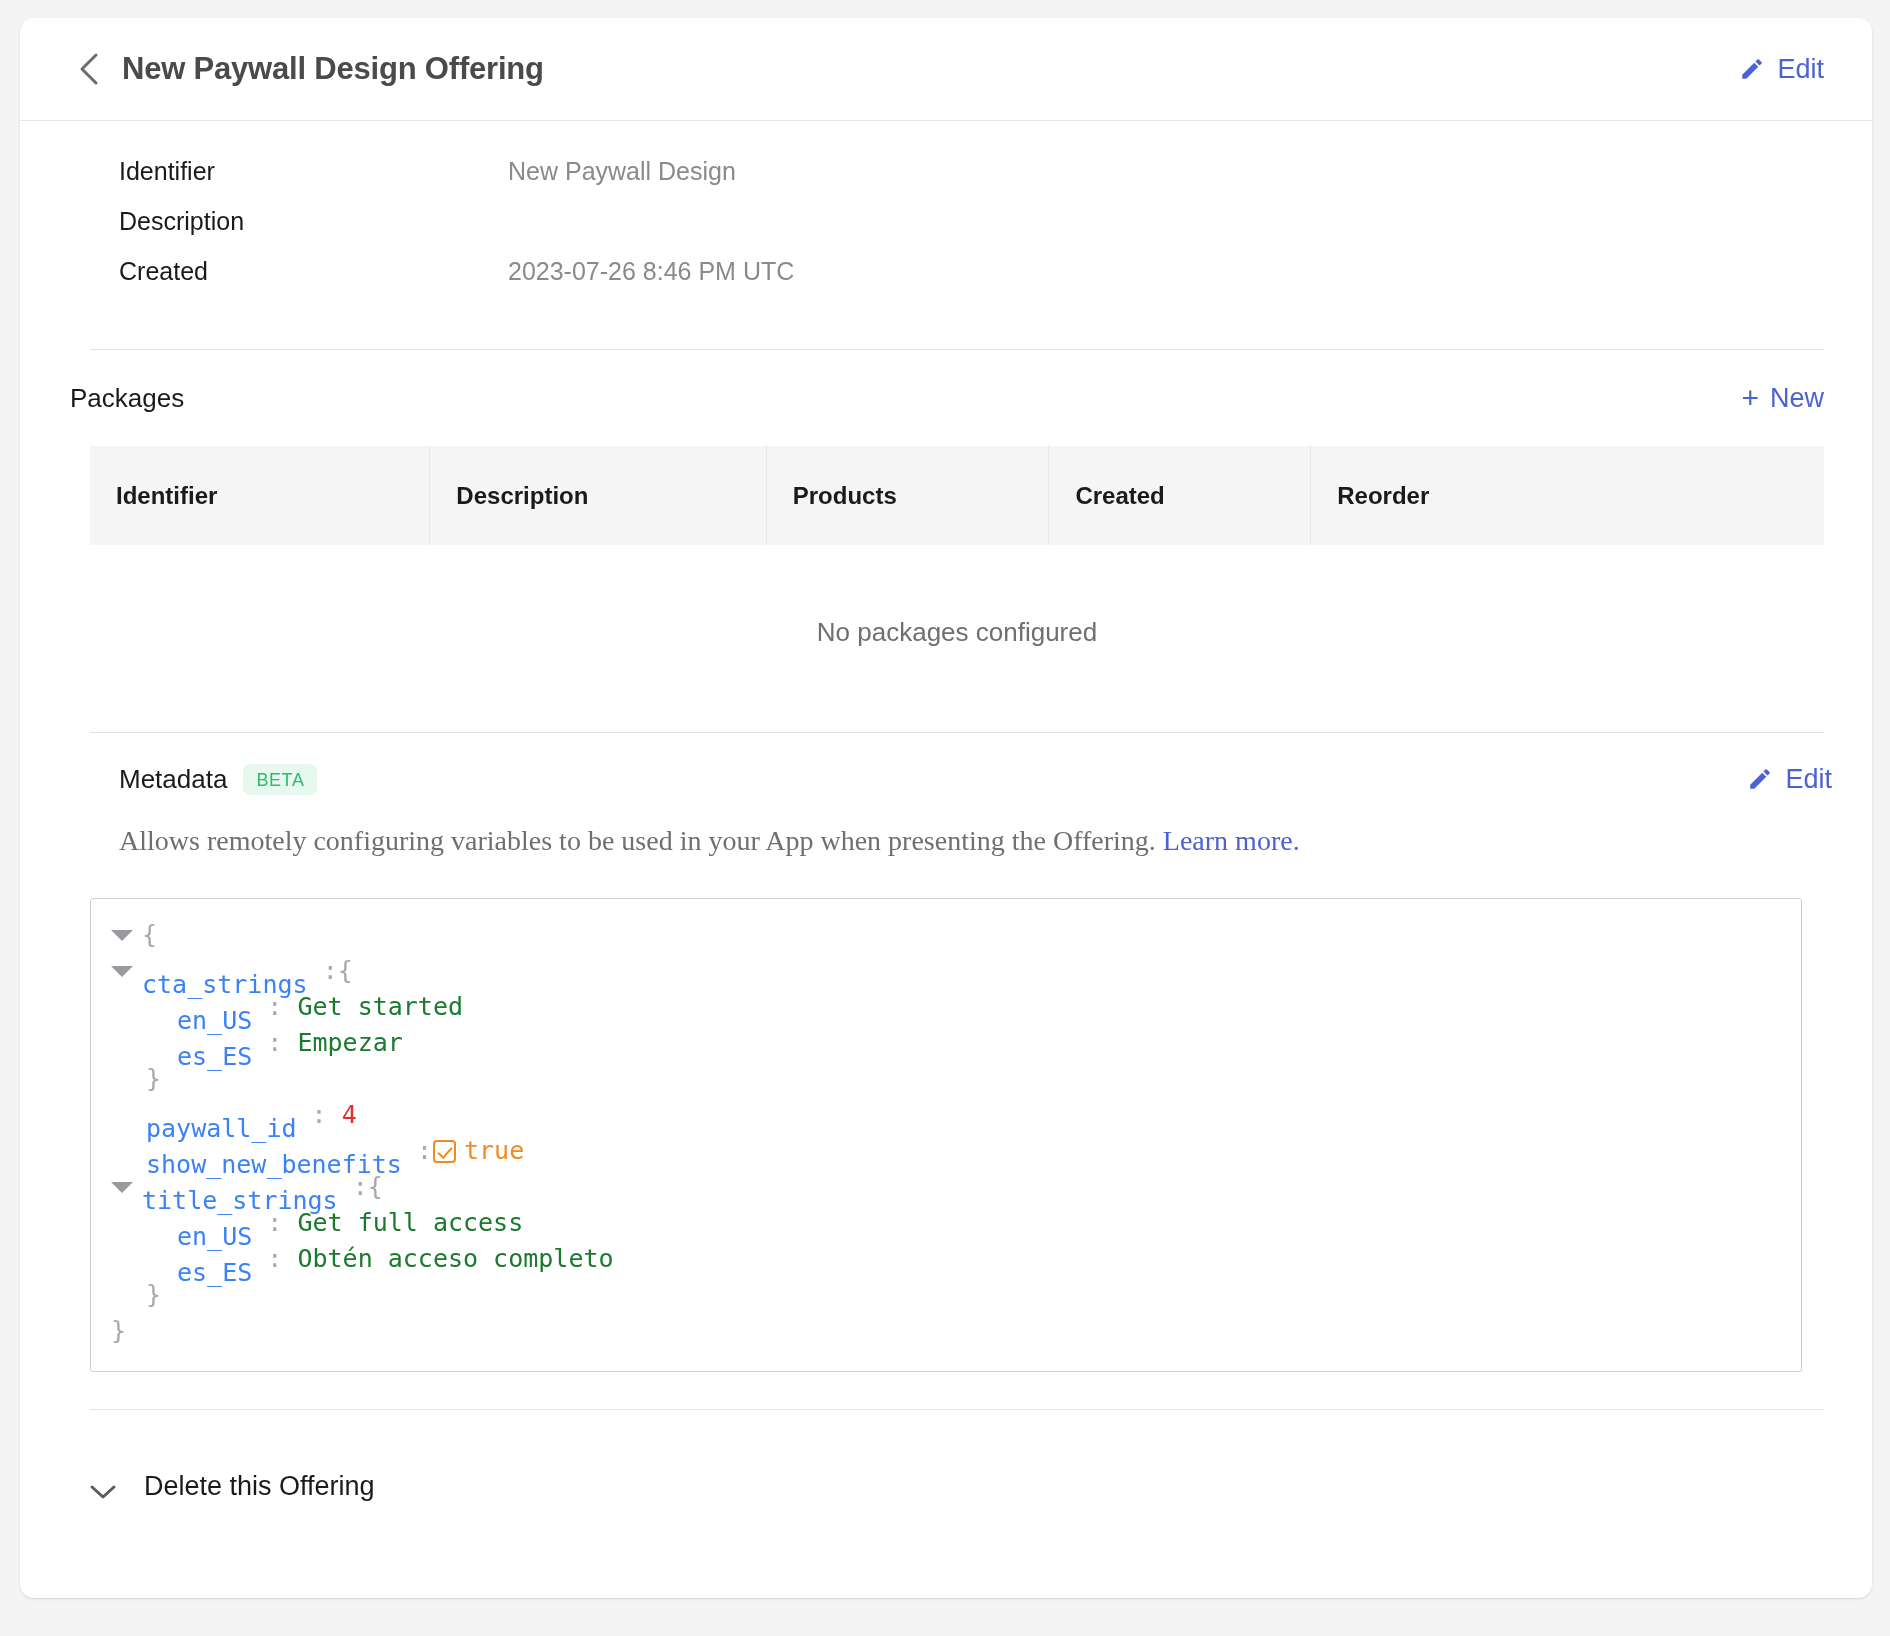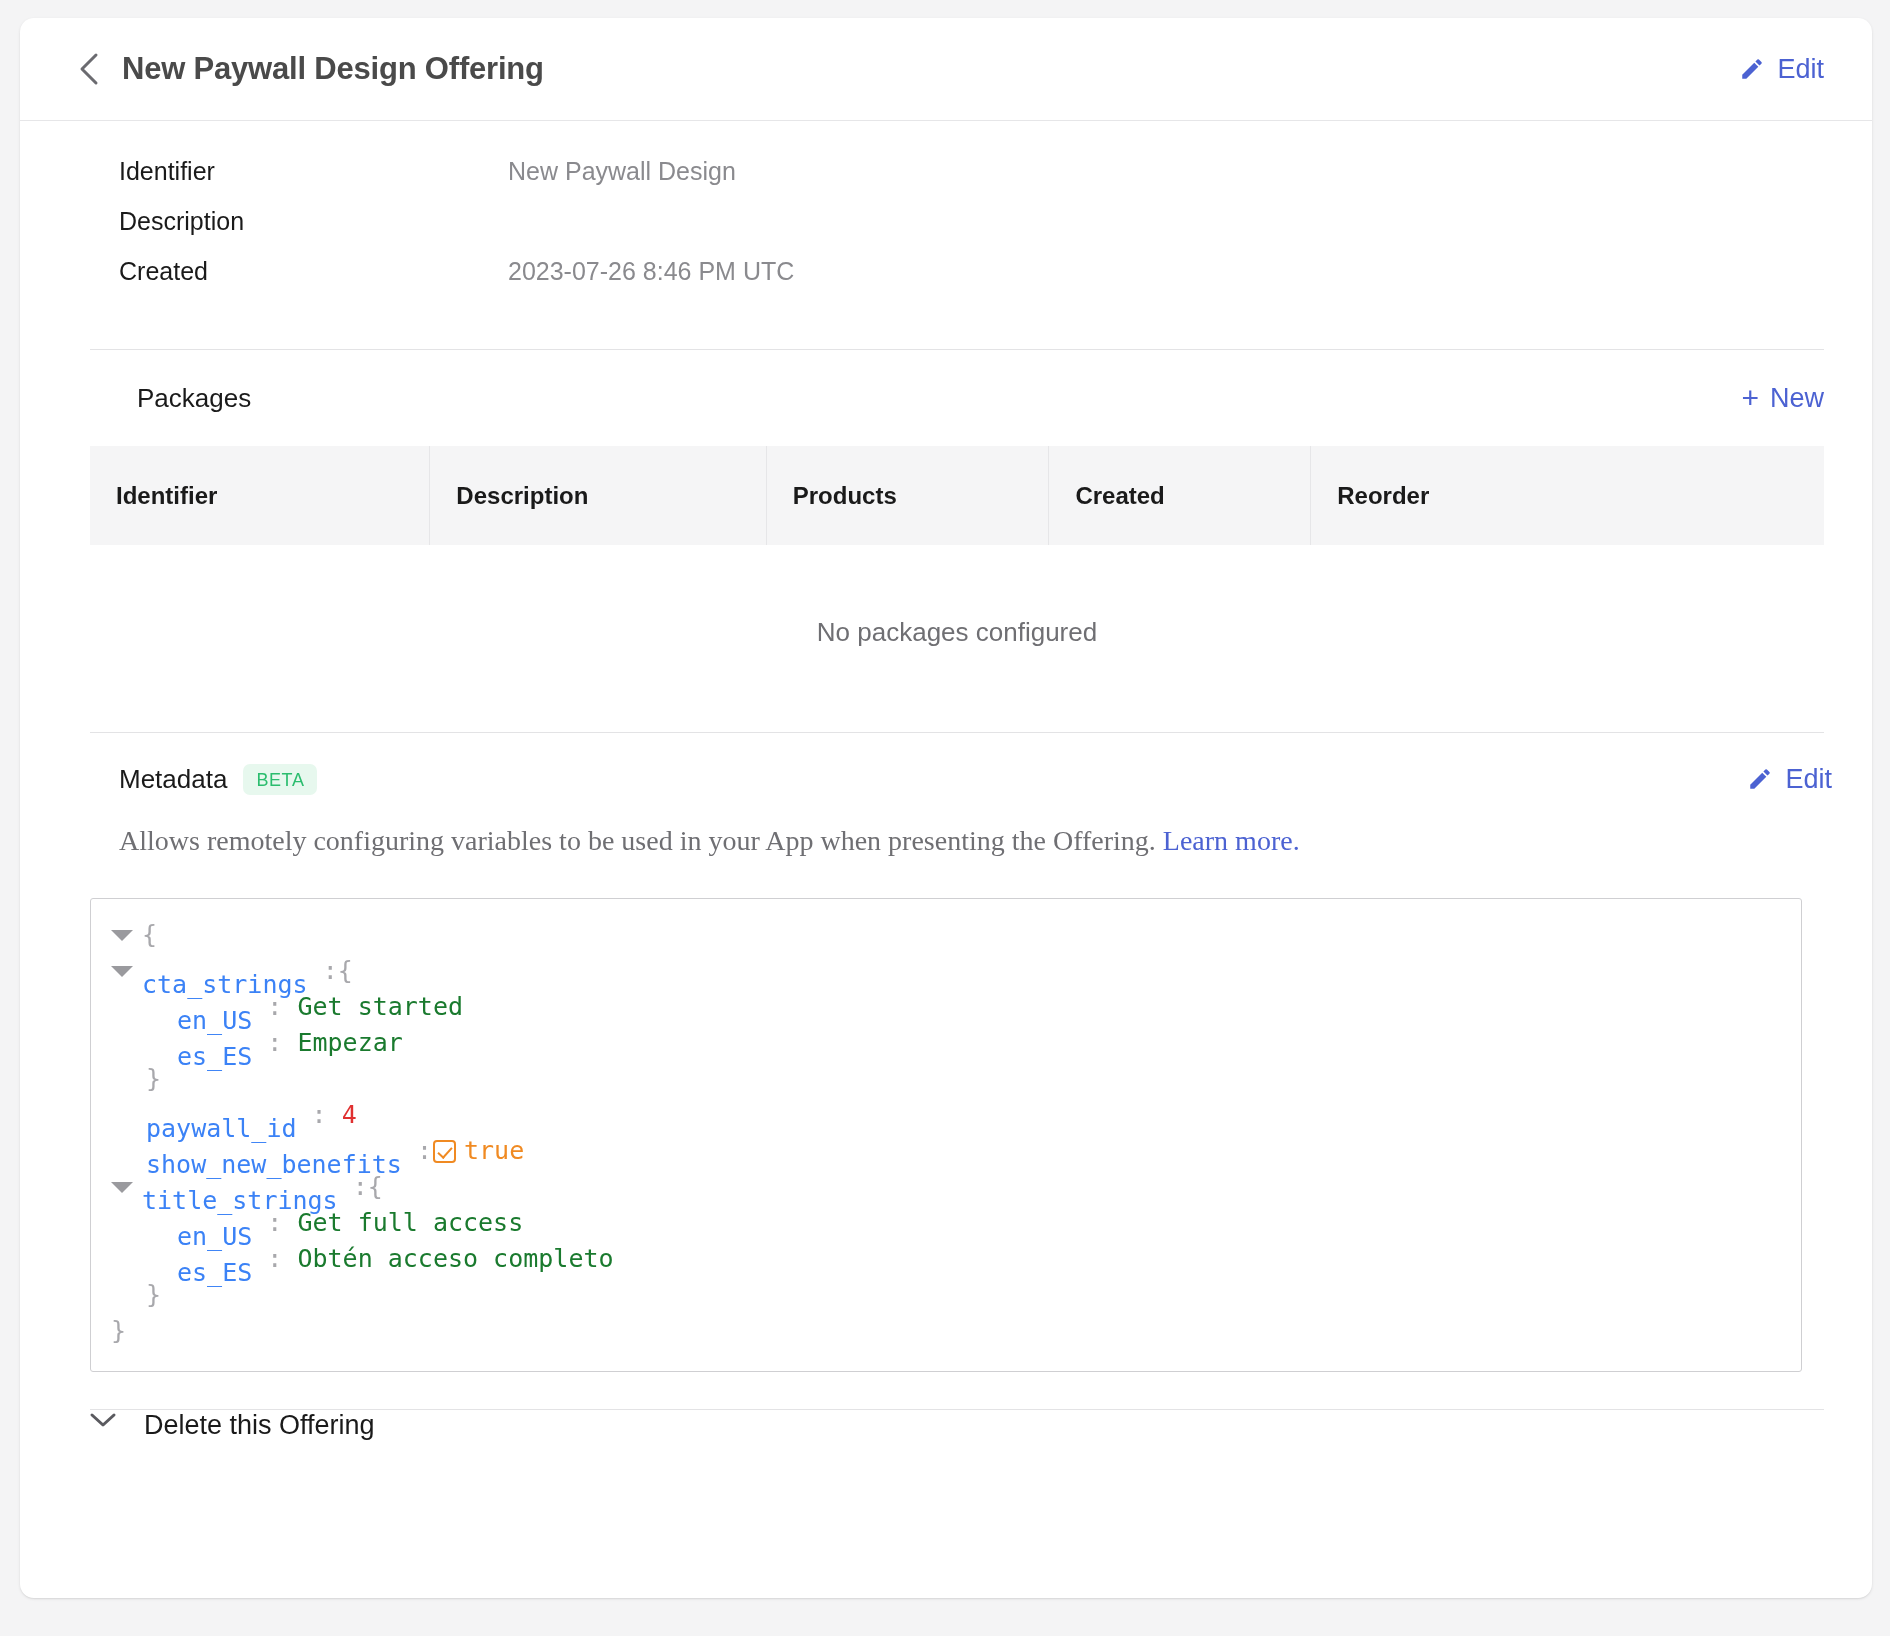--- a/index.html
+++ b/index.html
@@ -86,21 +86,21 @@
     height: 1px;
     background: #e3e3e5;
     margin: 0 48px 0 70px;
   }
   .divider.d1 { margin-top: 42px; }
 
   
   .section-head {
     display: flex;
     align-items: center;
-    padding: 0 48px 0 117px;
+    padding: 0 48px 0 50px;
     height: 96px;
   }
   .section-title {
     font-size: 26px;
     color: #1a1a1a;
   }
   .new-link {
     display: flex;
     align-items: center;
     gap: 11px;
@@ -225,21 +225,21 @@
     border: solid #f08a22;
     border-width: 0 2.5px 2.5px 0;
     transform: rotate(42deg);
   }
 
   .divider.d3 { margin-top: 37px; }
 
   
   .delete-row {
     display: flex;
-    align-items: flex-start;
+    align-items: flex-end;
     padding: 0 0 0 68px;
     height: 92px;
     cursor: pointer;
   }
   .delete-label {
     font-size: 27px;
     color: #1a1a1a;
     margin-left: 26px;
   }
 </style>

